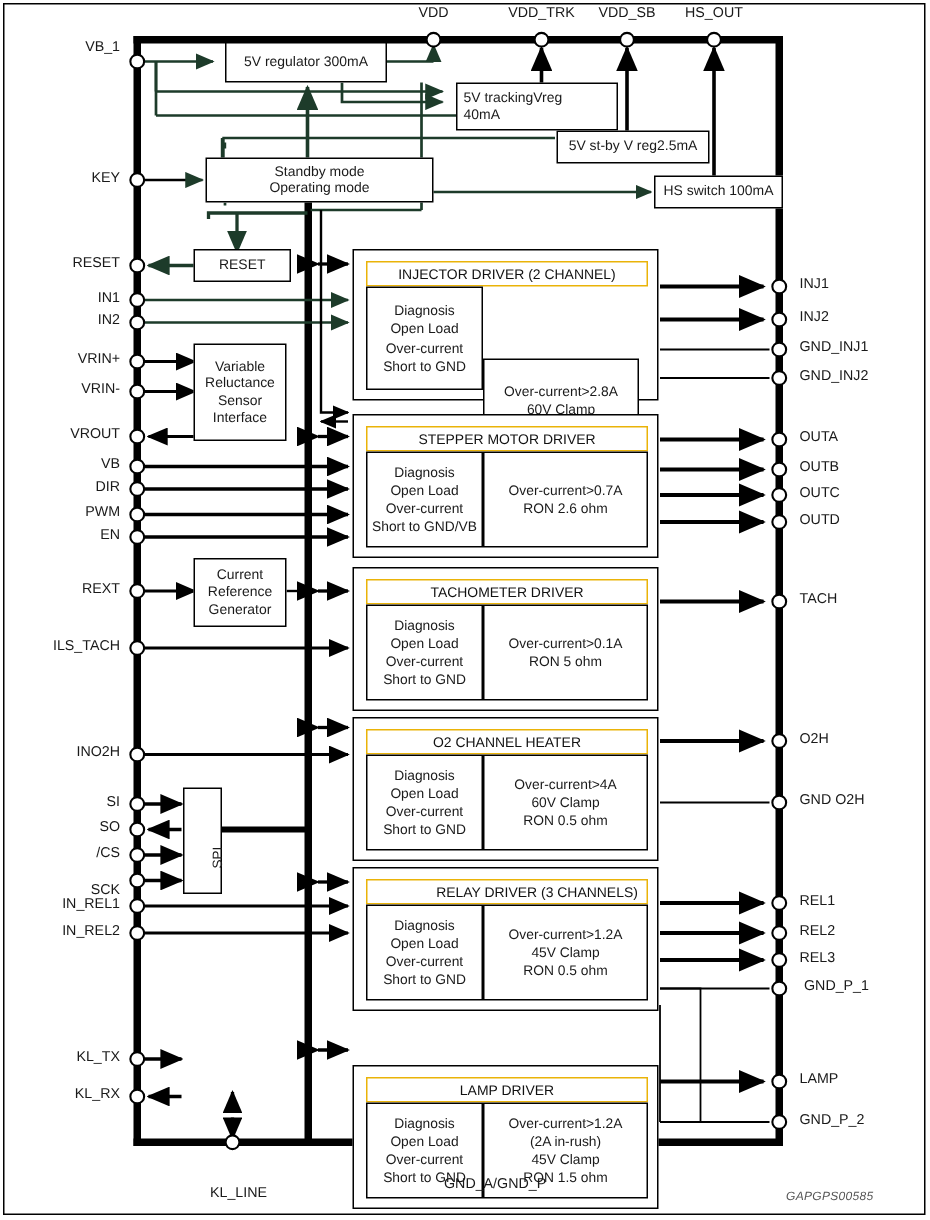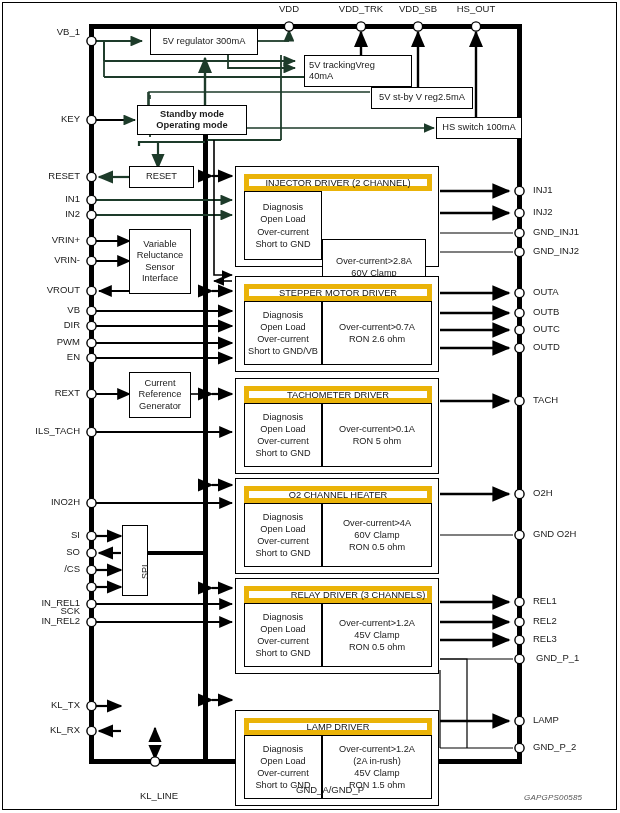--- a/index.html
+++ b/index.html
@@ -9,21 +9,21 @@
   #frame{position:absolute;left:2px;top:2px;width:615px;height:808px;border:1px solid #000;box-sizing:border-box;}
   svg#diagram{position:absolute;left:0;top:0;width:620px;height:813px;}
   .lbl{position:absolute;font-size:9.5px;color:#1a1a1a;white-space:nowrap;line-height:1.05;}
   .lbl-pin-left{text-align:right;}
   .lbl-pin-right{text-align:left;}
   .box{position:absolute;box-sizing:border-box;border:1px solid #000;background:#fff;
        display:flex;align-items:center;justify-content:center;text-align:center;
        font-size:9.3px;color:#1a1a1a;line-height:1.22;}
   .box.left-al{justify-content:flex-start;padding-left:4px;text-align:left;}
   .drvwrap{position:absolute;box-sizing:border-box;border:1px solid #000;background:#fff;}
-  .drvtitle{position:absolute;box-sizing:border-box;border:5px solid #eab308;background:#fff;
+  .drvtitle{position:absolute;box-sizing:border-box;border:1px solid #eab308;background:#fff;
             display:flex;align-items:center;justify-content:center;font-size:9.3px;color:#111;}
   .drvcell{position:absolute;box-sizing:border-box;border:1px solid #000;background:#fff;
            display:flex;align-items:center;justify-content:center;text-align:center;
            font-size:9.2px;color:#1a1a1a;line-height:1.32;white-space:pre-line;}
   .spi-box{position:absolute;box-sizing:border-box;border:1px solid #000;background:#fff;}
   .spi-txt{position:absolute;font-size:9px;color:#1a1a1a;
            transform:rotate(-90deg);transform-origin:0 0;white-space:nowrap;}
   .watermark{position:absolute;font-size:8px;color:#555;font-style:italic;letter-spacing:.2px;}
   .gndlbl{position:absolute;font-size:9.5px;color:#1a1a1a;}
 </style>
@@ -300,21 +300,21 @@
   <div class="lbl lbl-pin-left" style="left:0;top:305px;width:80px;">VB</div>
   <div class="lbl lbl-pin-left" style="left:0;top:320px;width:80px;">DIR</div>
   <div class="lbl lbl-pin-left" style="left:0;top:337px;width:80px;">PWM</div>
   <div class="lbl lbl-pin-left" style="left:0;top:352px;width:80px;">EN</div>
   <div class="lbl lbl-pin-left" style="left:0;top:388px;width:80px;">REXT</div>
   <div class="lbl lbl-pin-left" style="left:0;top:426px;width:80px;">ILS_TACH</div>
   <div class="lbl lbl-pin-left" style="left:0;top:497px;width:80px;">INO2H</div>
   <div class="lbl lbl-pin-left" style="left:0;top:530px;width:80px;">SI</div>
   <div class="lbl lbl-pin-left" style="left:0;top:547px;width:80px;">SO</div>
   <div class="lbl lbl-pin-left" style="left:0;top:564px;width:80px;">/CS</div>
-  <div class="lbl lbl-pin-left" style="left:0;top:606px;width:80px;">SCK</div>
+  <div class="lbl lbl-pin-left" style="left:0;top:589px;width:80px;">SCK</div>
   <div class="lbl lbl-pin-left" style="left:0;top:598px;width:80px;">IN_REL1</div>
   <div class="lbl lbl-pin-left" style="left:0;top:616px;width:80px;">IN_REL2</div>
   <div class="lbl lbl-pin-left" style="left:0;top:700px;width:80px;">KL_TX</div>
   <div class="lbl lbl-pin-left" style="left:0;top:725px;width:80px;">KL_RX</div>
 
   <div class="lbl" style="left:259px;top:4px;width:60px;text-align:center;">VDD</div>
   <div class="lbl" style="left:327px;top:4px;width:68px;text-align:center;">VDD_TRK</div>
   <div class="lbl" style="left:388px;top:4px;width:60px;text-align:center;">VDD_SB</div>
   <div class="lbl" style="left:446px;top:4px;width:60px;text-align:center;">HS_OUT</div>
 
@@ -338,21 +338,21 @@
 
   <div class="box" style="left:150px;top:28px;width:108px;height:27px;">5V regulator 300mA</div>
 
   <div class="box left-al" style="left:304px;top:55px;width:108px;height:32px;white-space:pre-line;">5V trackingVreg
 40mA</div>
 
   <div class="box" style="left:371px;top:87px;width:102px;height:22px;">5V st-by V reg2.5mA</div>
 
   <div class="box" style="left:436px;top:117px;width:86px;height:22px;">HS switch 100mA</div>
 
-  <div class="box" style="left:137px;top:105px;width:110px;height:30px;white-space:pre-line;font-weight:bold;">Standby mode
+  <div class="box" style="left:137px;top:105px;width:152px;height:30px;white-space:pre-line;">Standby mode
 Operating mode</div>
 
   <div class="box" style="left:129px;top:166px;width:65px;height:22px;">RESET</div>
 
   <div class="box" style="left:129px;top:229px;width:62px;height:65px;white-space:pre-line;">Variable
 Reluctance
 Sensor
 Interface</div>
 
   <div class="box" style="left:129px;top:372px;width:62px;height:46px;white-space:pre-line;">Current

